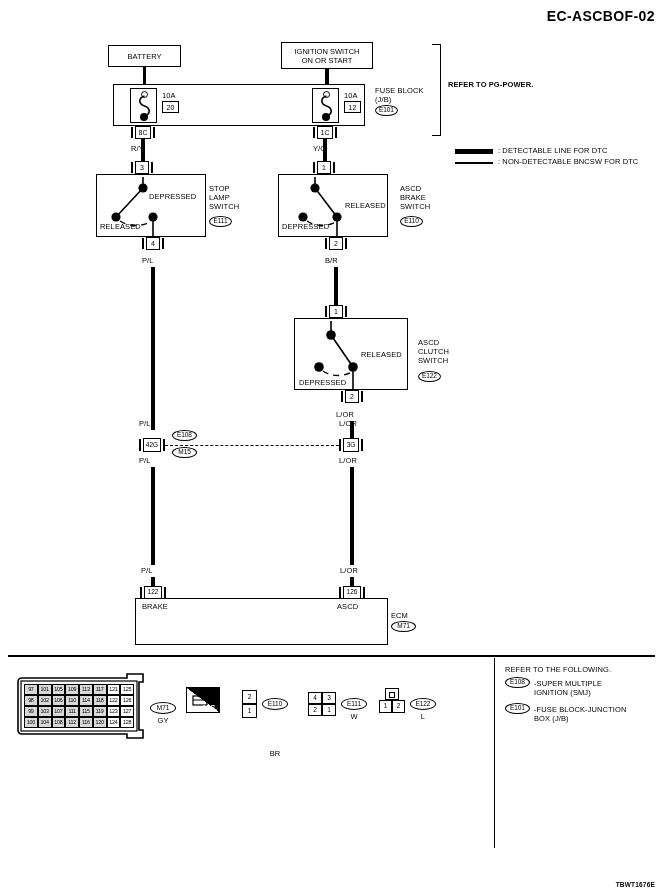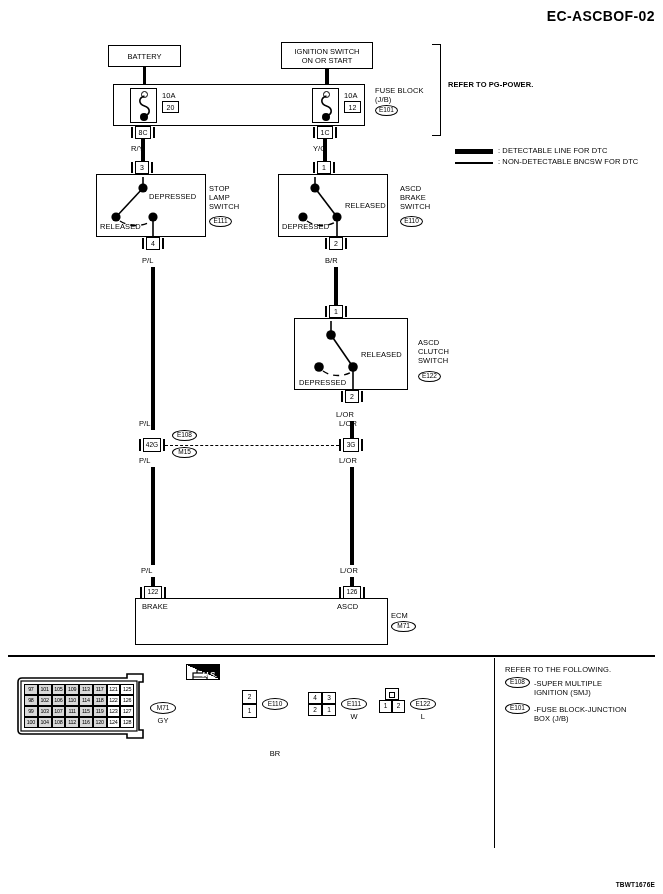--- a/index.html
+++ b/index.html
@@ -358,21 +358,21 @@
         <div class="shade">112</div>
         <div class="shade">116</div>
         <div class="shade">120</div>
         <div>124</div>
         <div>128</div>
       </div>
   </div>
   <div class="oval" style="left:150px; top:702px; width:26px; height:12px;">M71</div>
   <div class="abs t ctr" style="left:150px; top:716px; width:26px;">GY</div>
 
-  <div class="hs-tile" style="left:186px; top:664px; width:34px; height:16px;padding-left:23px;">
+  <div class="hs-tile" style="left:186px; top:687px; width:34px; height:26px;padding-left:23px;">
     <div class="hs-tri"></div>
     <svg width="20" height="16" viewBox="0 0 20 16" style="position:absolute; left:3px; top:3px;">
       <rect x="3" y="5" width="14" height="9" fill="none" stroke="#000" stroke-width="1.2"></rect>
       <path d="M7 5 L7 2 L13 2 L13 5" fill="none" stroke="#000" stroke-width="1.2"></path>
       <line x1="3" y1="9" x2="17" y2="9" stroke="#000" stroke-width="1"></line>
     </svg>
     <div class="hs-text">H.S.</div>
   </div>
 
   <div class="cgrid" id="e110-grid" style="left:242px; top:690px; width:15px; height:28px;

